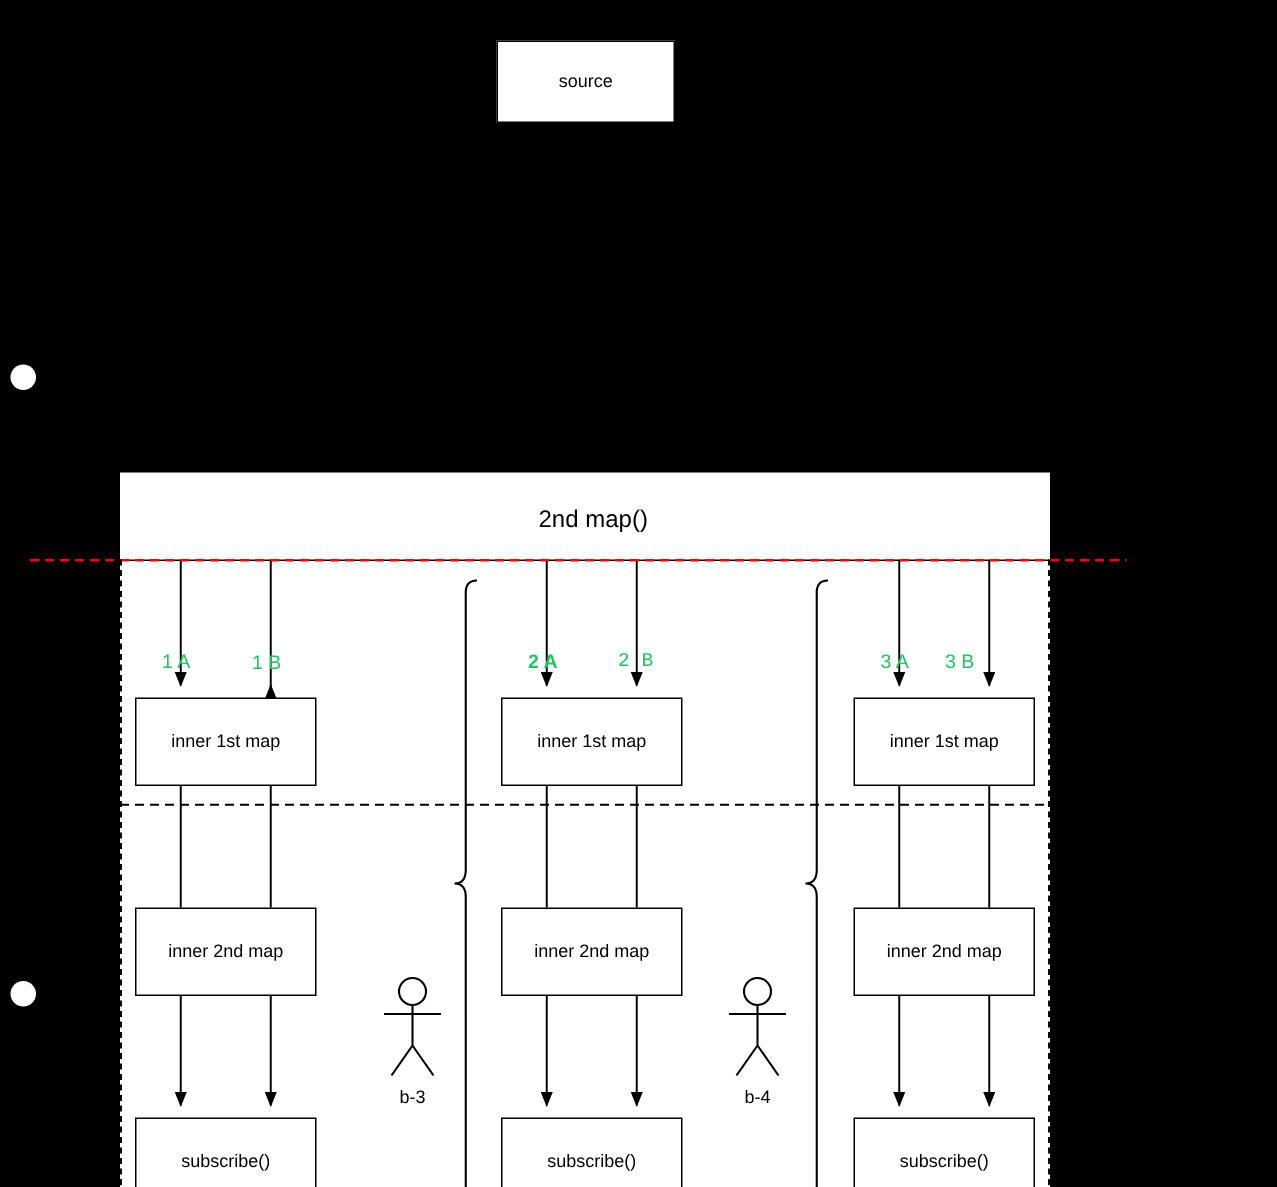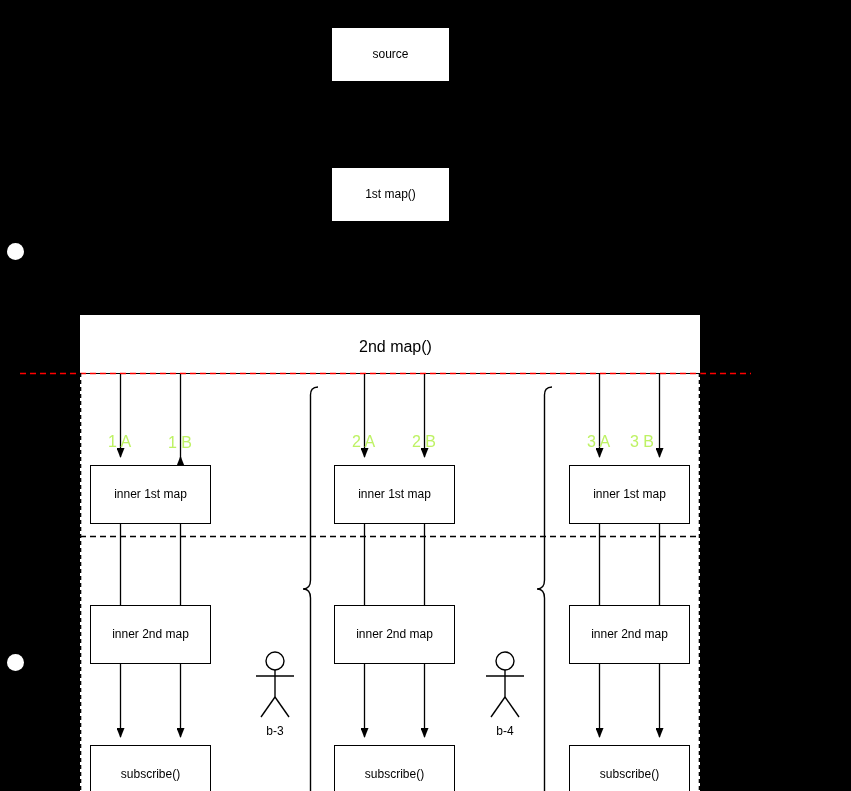--- a/index.html
+++ b/index.html
@@ -43,22 +43,22 @@
   }
   .panel-title {
     position: absolute;
     color: #000000;
     font-size: 16px;
     font-family: "Liberation Sans", sans-serif;
     white-space: nowrap;
   }
   .edge-label {
     position: absolute;
-    color: #bef264;
-    font-size: 16px;
+    color: #22c55e;
+    font-size: 13px;
     font-family: "Liberation Sans", sans-serif;
     white-space: nowrap;
     background: transparent;
   }
   .actor-label {
     position: absolute;
     color: #000000;
     font-size: 12px;
     font-family: "Liberation Sans", sans-serif;
     white-space: nowrap;
@@ -74,23 +74,20 @@
 </style>
 </head>
 <body>
 
 <div id="canvas">
 
   <div class="node-box" style="left:331px; top:3px; width:119px; height:55px;">
     <span>source</span>
   </div>
 
-  <div class="node-box" style="left:331px; top:143px; width:119px; height:55px;">
-    <span>1st map()</span>
-  </div>
 
   <div class="plain-panel" style="left:80px; top:291px; width:620px; height:500px;"></div>
 
   <div class="panel-title" style="left:359px; top:314px;">2nd map()</div>
 
   <div class="node-box" style="left:90px; top:441px; width:121px; height:59px;">
     <span>inner 1st map</span>
   </div>
   <div class="node-box" style="left:90px; top:581px; width:121px; height:59px;">
     <span>inner 2nd map</span>
@@ -183,22 +180,22 @@
       <line x1="505" y1="646" x2="505" y2="673" stroke="#000000" stroke-width="1.4"></line>
       <line x1="486" y1="652" x2="524" y2="652" stroke="#000000" stroke-width="1.4"></line>
       <line x1="505" y1="673" x2="491" y2="693" stroke="#000000" stroke-width="1.4"></line>
       <line x1="505" y1="673" x2="519" y2="693" stroke="#000000" stroke-width="1.4"></line>
     </g>
   </svg>
 
   <div class="edge-label" style="left:108px; top:409px;">1 A</div>
   <div class="edge-label" style="left:168px; top:410px;">1 B</div>
 
-  <div class="edge-label" style="left:352px; top:409px;">2 A</div>
-  <div class="edge-label" style="left:412px; top:409px;">2 B</div>
+  <div class="edge-label" style="left:352px; top:409px;font-weight:bold;">2 A</div>
+  <div class="edge-label" style="left:412px; top:409px;font-family:Liberation Mono, monospace;">2 B</div>
 
   <div class="edge-label" style="left:587px; top:409px;">3 A</div>
   <div class="edge-label" style="left:630px; top:409px;">3 B</div>
 
   <div class="actor-label" style="left:255px; top:700px; width:40px;text-align:center;">b-3</div>
   <div class="actor-label" style="left:485px; top:700px; width:40px;">b-4</div>
 
   <div class="bullet-dot" style="left:7px; top:219px;"></div>
   <div class="bullet-dot" style="left:7px; top:630px;"></div>
 

